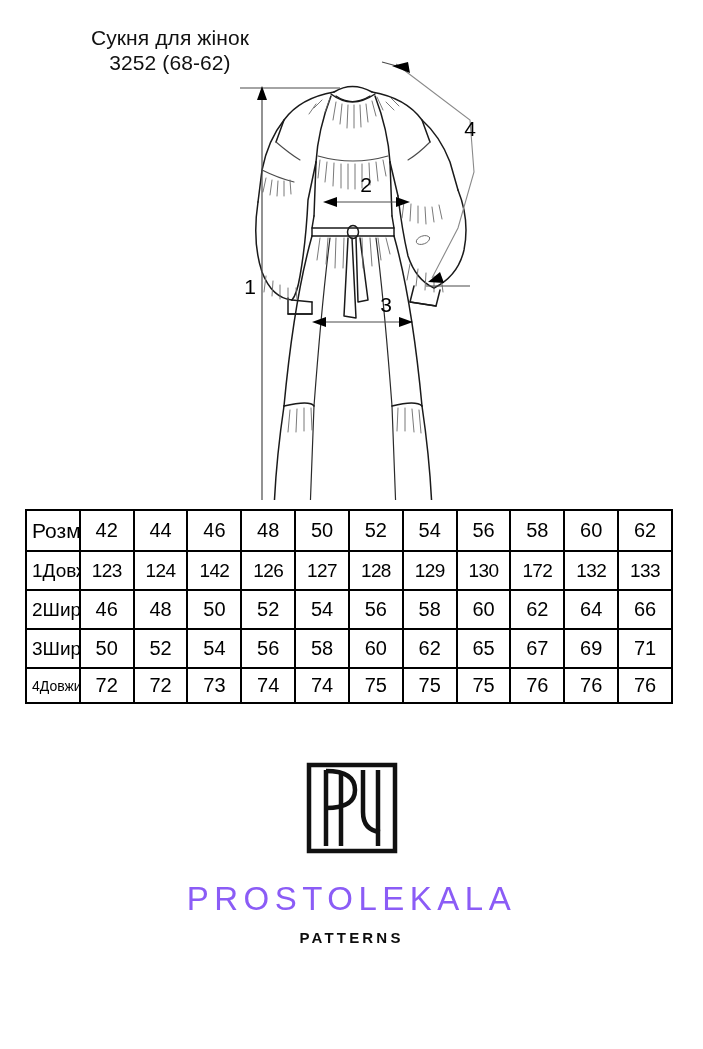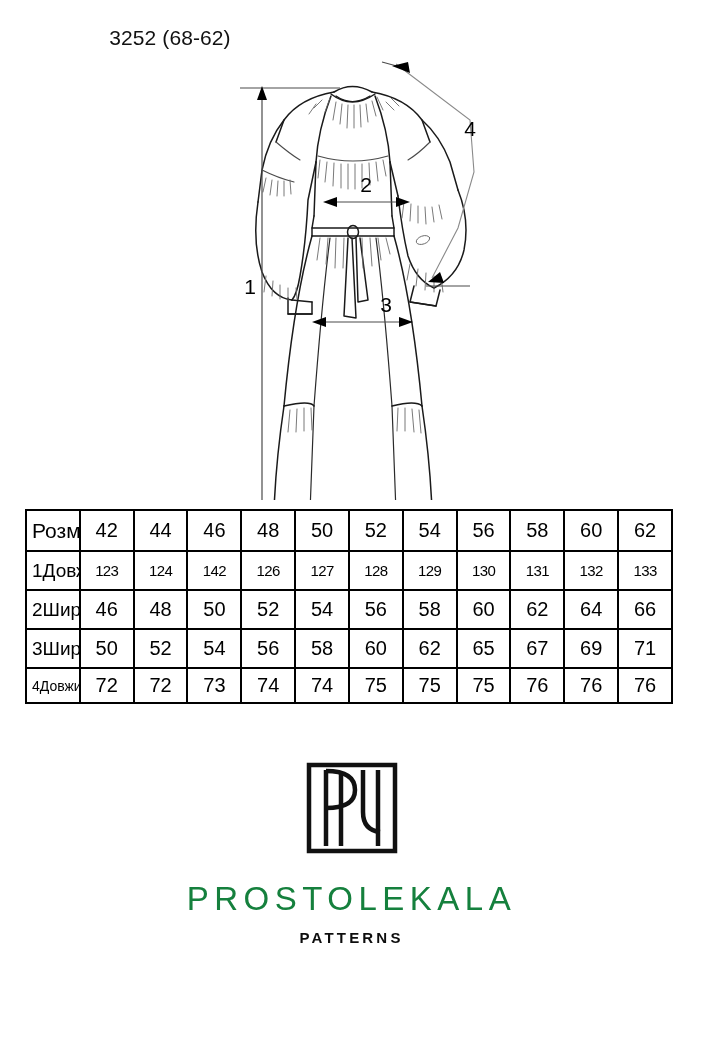--- a/index.html
+++ b/index.html
@@ -79,50 +79,51 @@
   tr.r-sleeve  td { height: 33px; font-size: 20px; }
 
   tr.r-size    td.rowlabel { font-size: 21px; }
   tr.r-len     td.rowlabel { font-size: 19px; }
   tr.r-bust    td.rowlabel { font-size: 19px; }
   tr.r-hip     td.rowlabel { font-size: 19px; }
   tr.r-sleeve  td.rowlabel { font-size: 14px; }
 
   
   td.num { font-size: 20px; }
-  td.num.wide { font-size: 15px; letter-spacing: -0.6px; }
+  td.num.wide { font-size: 19px; letter-spacing: -0.6px; }
 
   
   #brand-block {
     position: absolute;
     left: 0;
     top: 762px;
     width: 703px;
     text-align: center;
   }
   #logo-mark { margin: 0 auto; display: block; }
   #brand-name {
     margin-top: 26px;
     font-size: 33px;
     letter-spacing: 5.5px;
-    color: #15803d;
+    color: #8b5cf6;
     font-weight: 400;
   }
   #brand-sub {
     margin-top: 11px;
     font-size: 15px;
     letter-spacing: 3.2px;
     font-weight: bold;
     color: #0d0d0d;
   }
 </style>
 </head>
 <body>
 
 <div id="title-block">
+  <div class="t-line">Сукня для жінок</div>
   <div class="t-line">3252 (68-62)</div>
 </div>
 
 <div id="tech-drawing">
   <svg width="703" height="450" viewBox="0 0 703 450" xmlns="http://www.w3.org/2000/svg">
     <g fill="none" stroke="#1a1a1a" stroke-width="1.5" stroke-linejoin="round" stroke-linecap="round">
 
       <g>
         <path d="M334 42 Q352 31 372 42" stroke-width="1.5"></path>
         <path d="M331 44 Q352 60 375 44" stroke-width="1.5"></path>
@@ -266,21 +267,21 @@
     <tr class="r-len">
       <td class="rowlabel">1Довжина,см</td>
       <td class="num wide">123</td>
       <td class="num wide">124</td>
       <td class="num wide">142</td>
       <td class="num wide">126</td>
       <td class="num wide">127</td>
       <td class="num wide">128</td>
       <td class="num wide">129</td>
       <td class="num wide">130</td>
-      <td class="num wide">131</td>
+      <td class="num wide">172</td>
       <td class="num wide">132</td>
       <td class="num wide">133</td>
     </tr>
     <tr class="r-bust">
       <td class="rowlabel">2Ширина по грудях,см</td>
       <td class="num">46</td>
       <td class="num">48</td>
       <td class="num">50</td>
       <td class="num">52</td>
       <td class="num">54</td>

